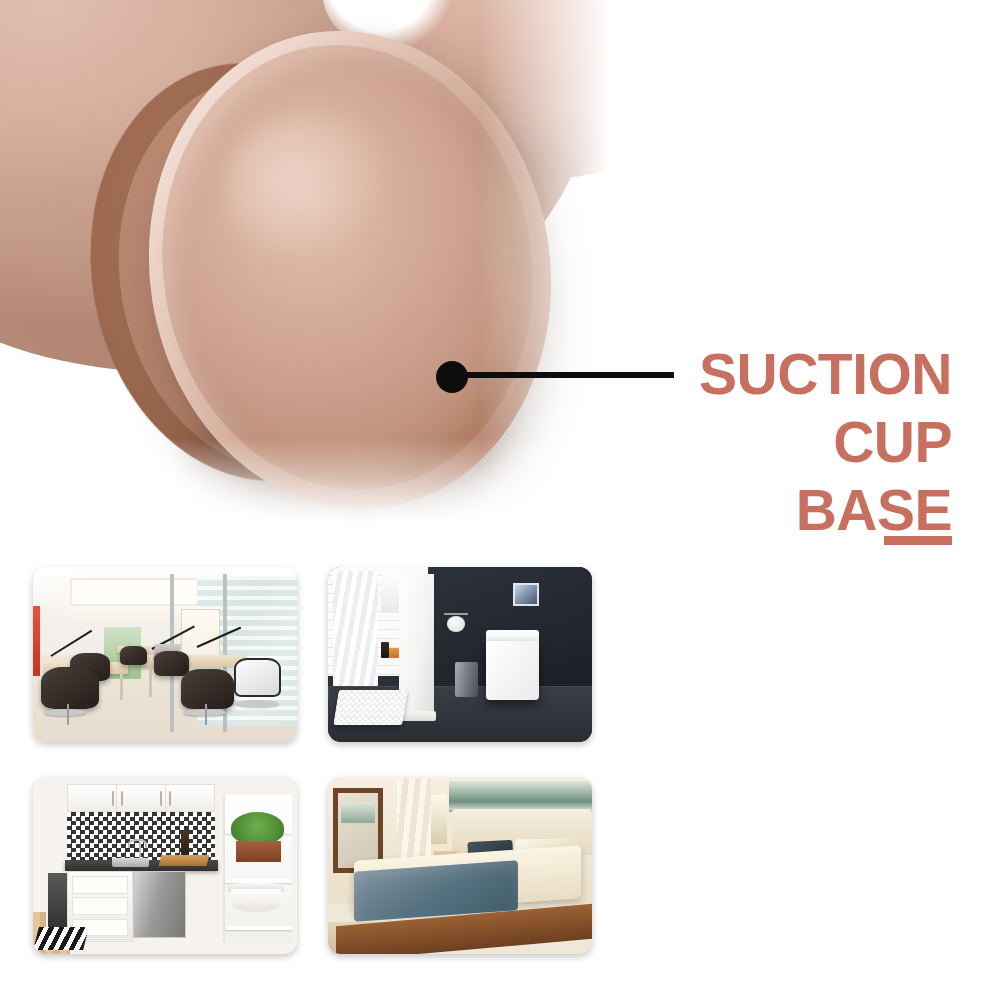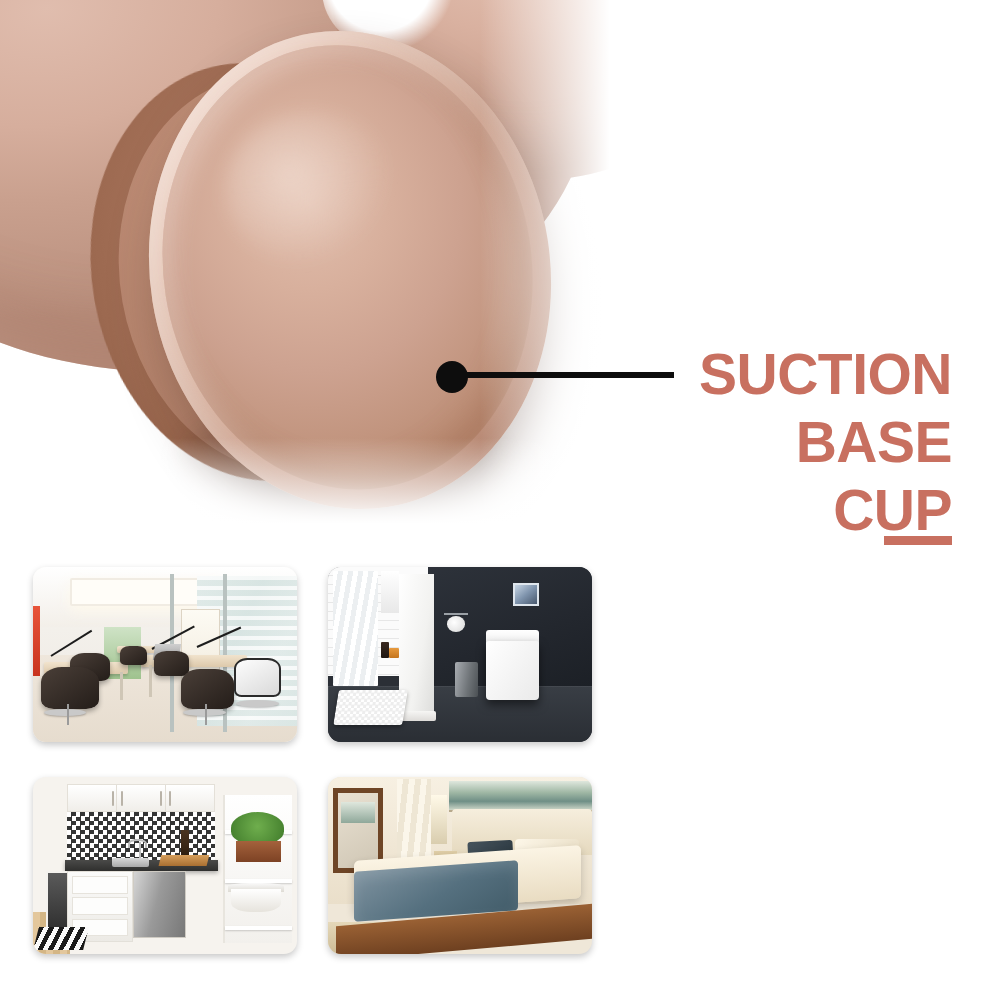--- a/index.html
+++ b/index.html
@@ -504,22 +504,22 @@
     <div class="hero-fade-bottom"></div>
   </div>
 
   <div class="callout">
     <div class="callout-dot"></div>
     <div class="callout-line"></div>
   </div>
 
   <div class="headline">
     <span class="hl-line">SUCTION</span>
+    <span class="hl-line">CUP</span>
     <span class="hl-line">BASE</span>
-    <span class="hl-line">CUP</span>
   </div>
   <div class="accent-bar"></div>
 
 
   <div class="thumb-grid">
 
     <div class="thumb t-office" role="img" aria-label="Modern bright office with wooden desks, black swivel chairs and glass partition walls">
       <div class="ceiling"></div>
       <div class="ceil-panel"></div>
       <div class="floor"></div>

